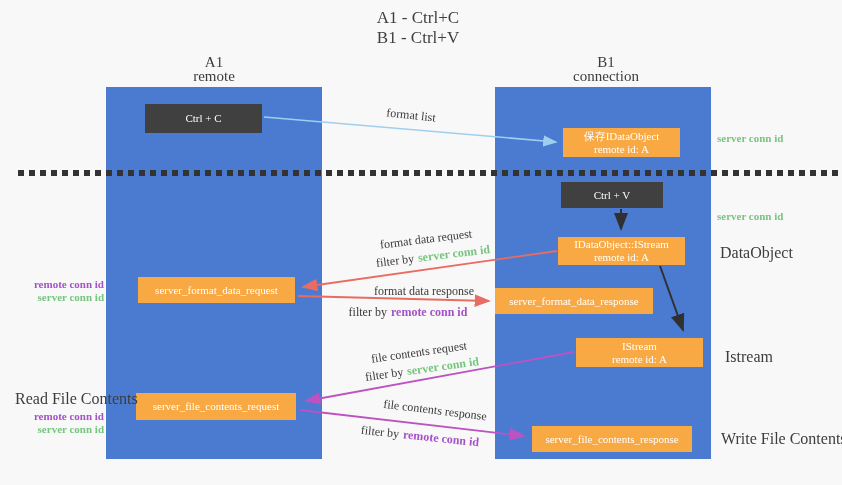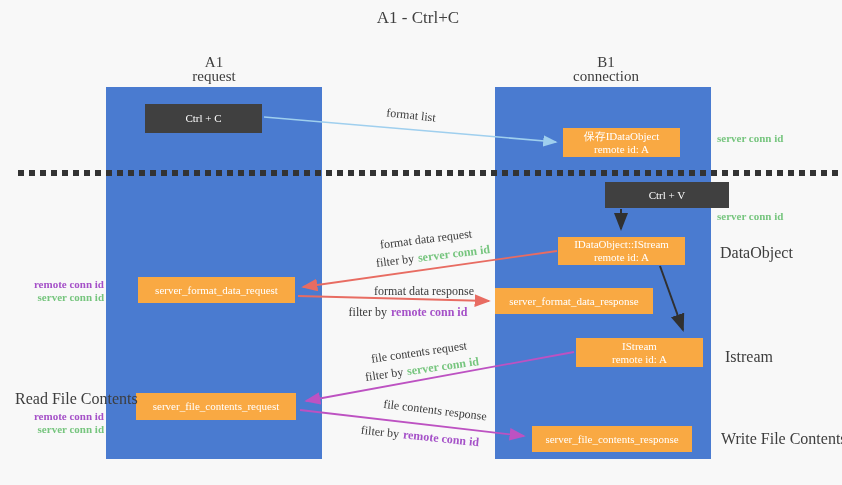--- a/index.html
+++ b/index.html
@@ -53,25 +53,26 @@
     font-size:11px;font-weight:bold;line-height:12.5px;white-space:nowrap;
   }
 </style>
 </head>
 <body>
 
 <div class="canvas">
 
   <div class="title">
     <div>A1 - Ctrl+C</div>
+    <div>B1 - Ctrl+V</div>
   </div>
 
   <div class="col-header a">
     <div>A1</div>
-    <div>request</div>
+    <div>remote</div>
   </div>
   <div class="col-header b">
     <div>B1</div>
     <div>connection</div>
   </div>
 
   <div class="lifeline a"></div>
   <div class="lifeline b"></div>
 
   <div class="dotted"></div>
@@ -102,21 +103,21 @@
 
   <div class="node green" style="left:137px;top:104px;width:117px;height:29px;">
     <div>Ctrl + C</div>
   </div>
 
   <div class="node orange" style="left:555px;top:128px;width:117px;height:29px;">
     <div>保存IDataObject</div>
     <div>remote id: A</div>
   </div>
 
-  <div class="node green" style="left:553px;top:182px;width:124px;height:26px;margin-left:44px;">
+  <div class="node green" style="left:553px;top:182px;width:102px;height:26px;">
     <div>Ctrl + V</div>
   </div>
 
   <div class="node orange" style="left:550px;top:237px;width:127px;height:28px;">
     <div>IDataObject::IStream</div>
     <div>remote id: A</div>
   </div>
 
   <div class="node orange" style="left:487px;top:288px;width:158px;height:26px;">
     <div>server_format_data_response</div>

